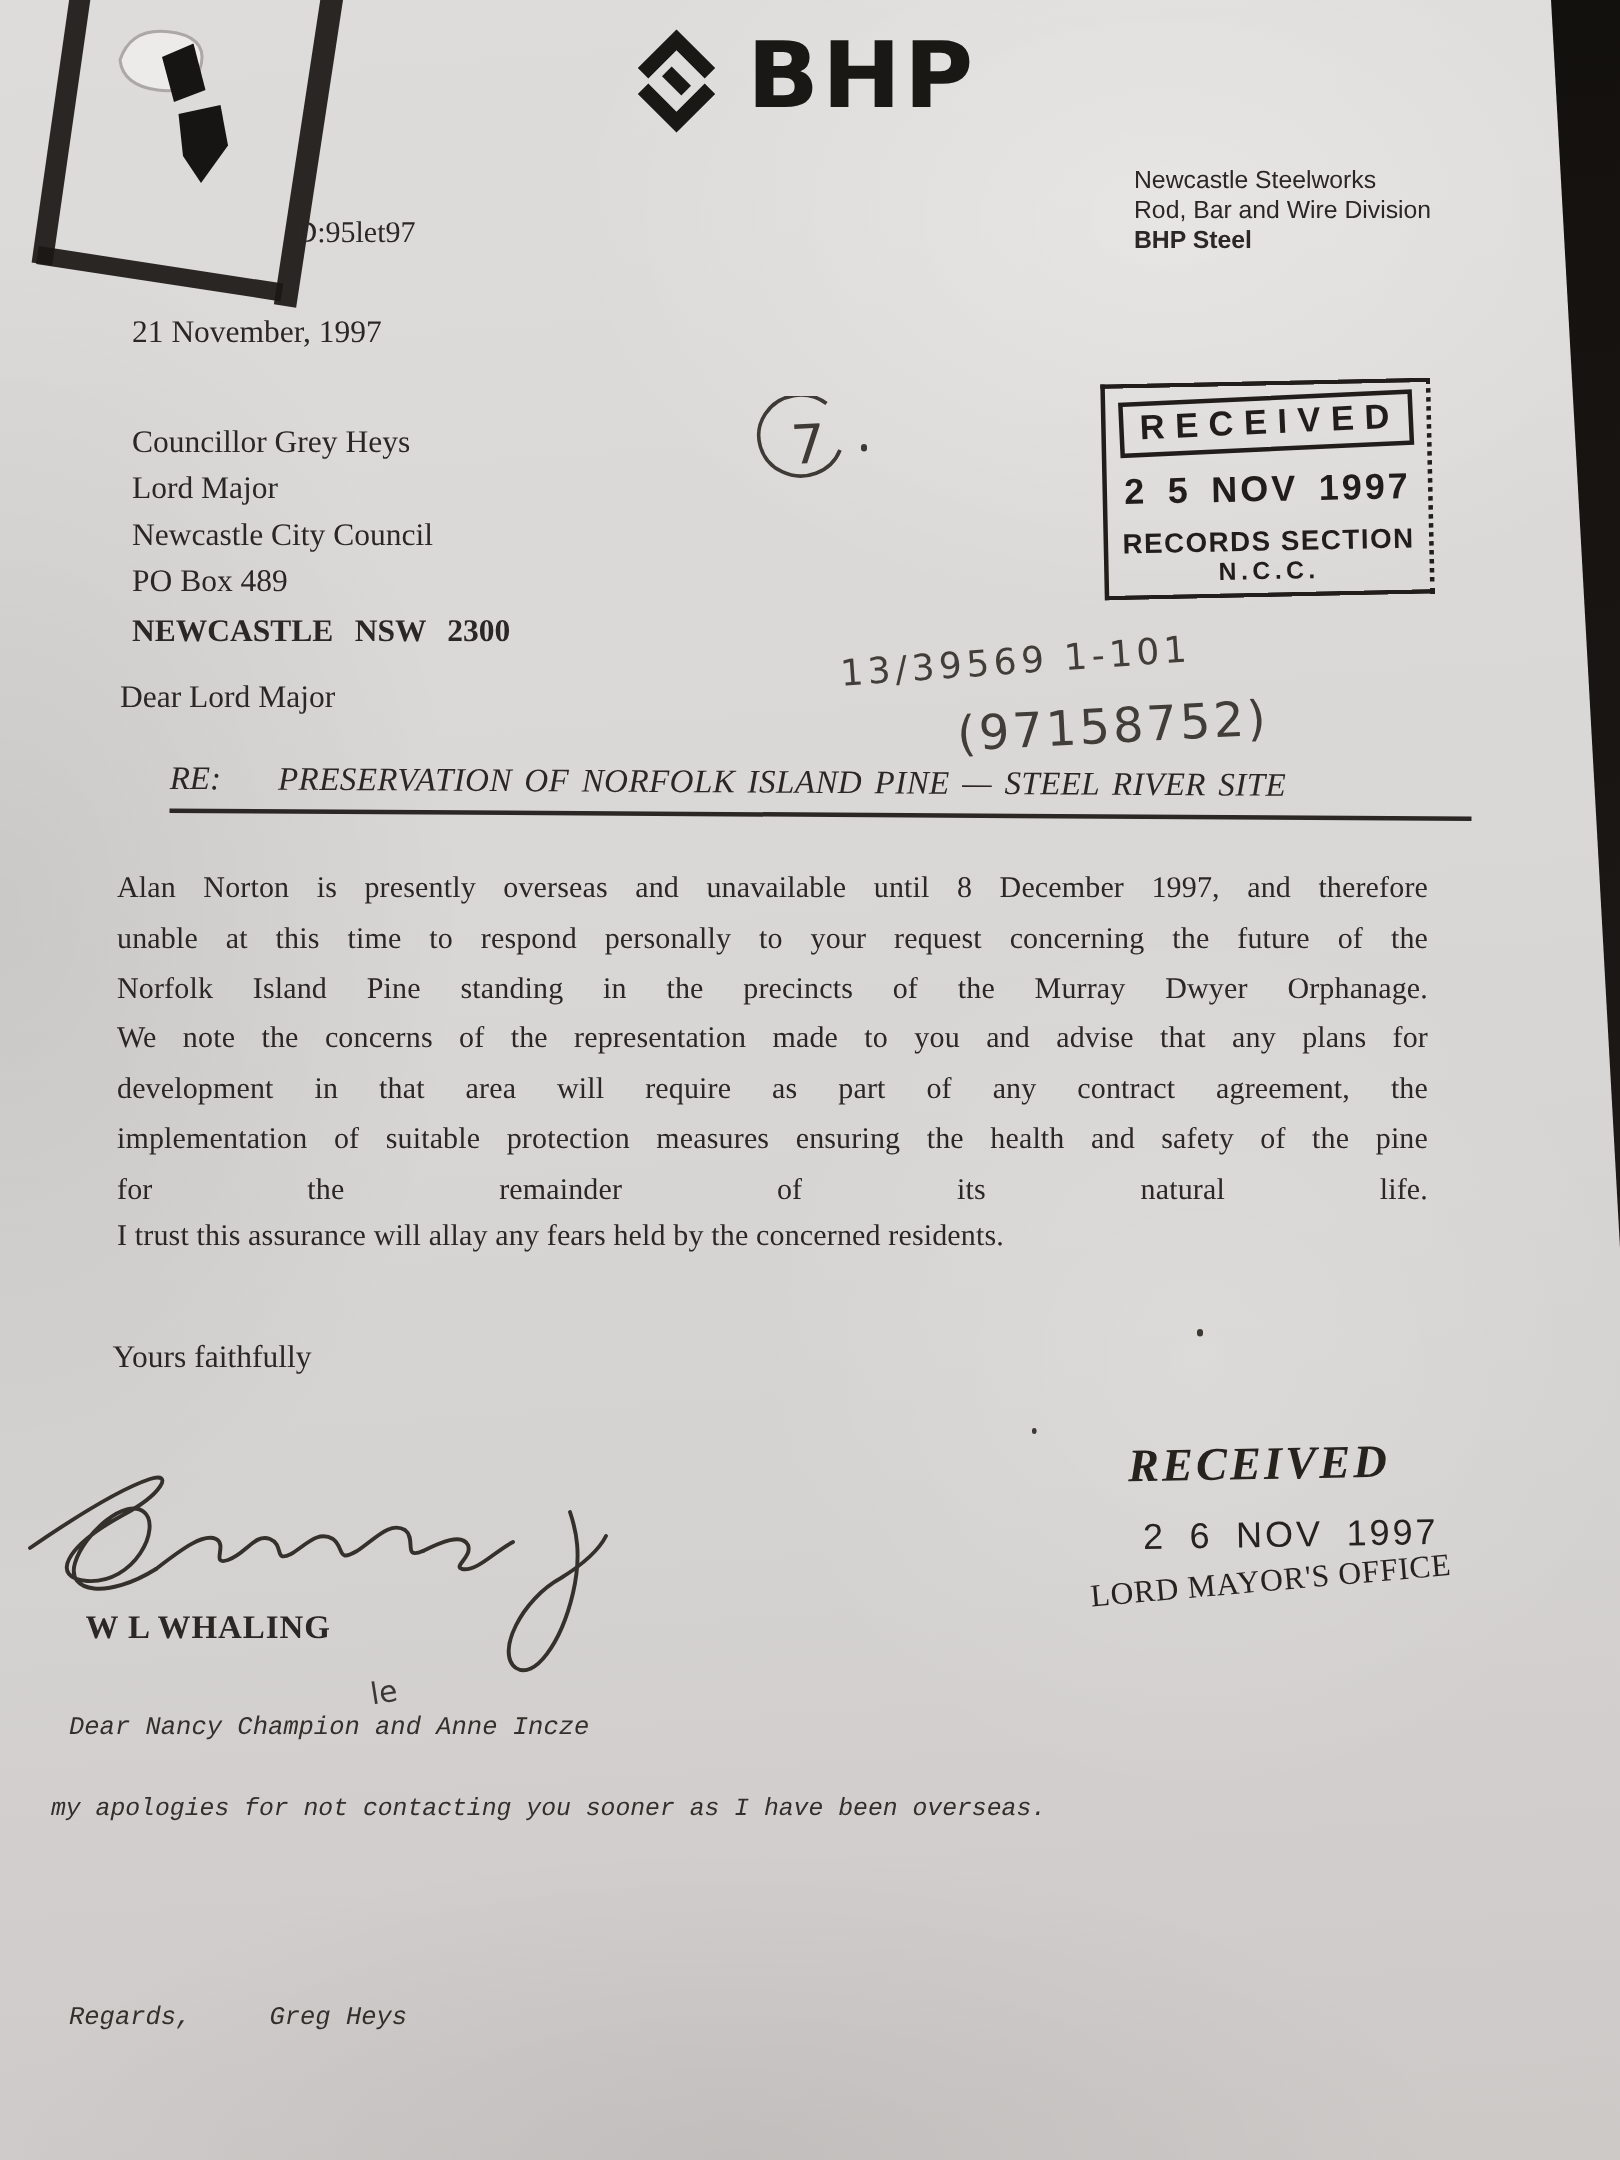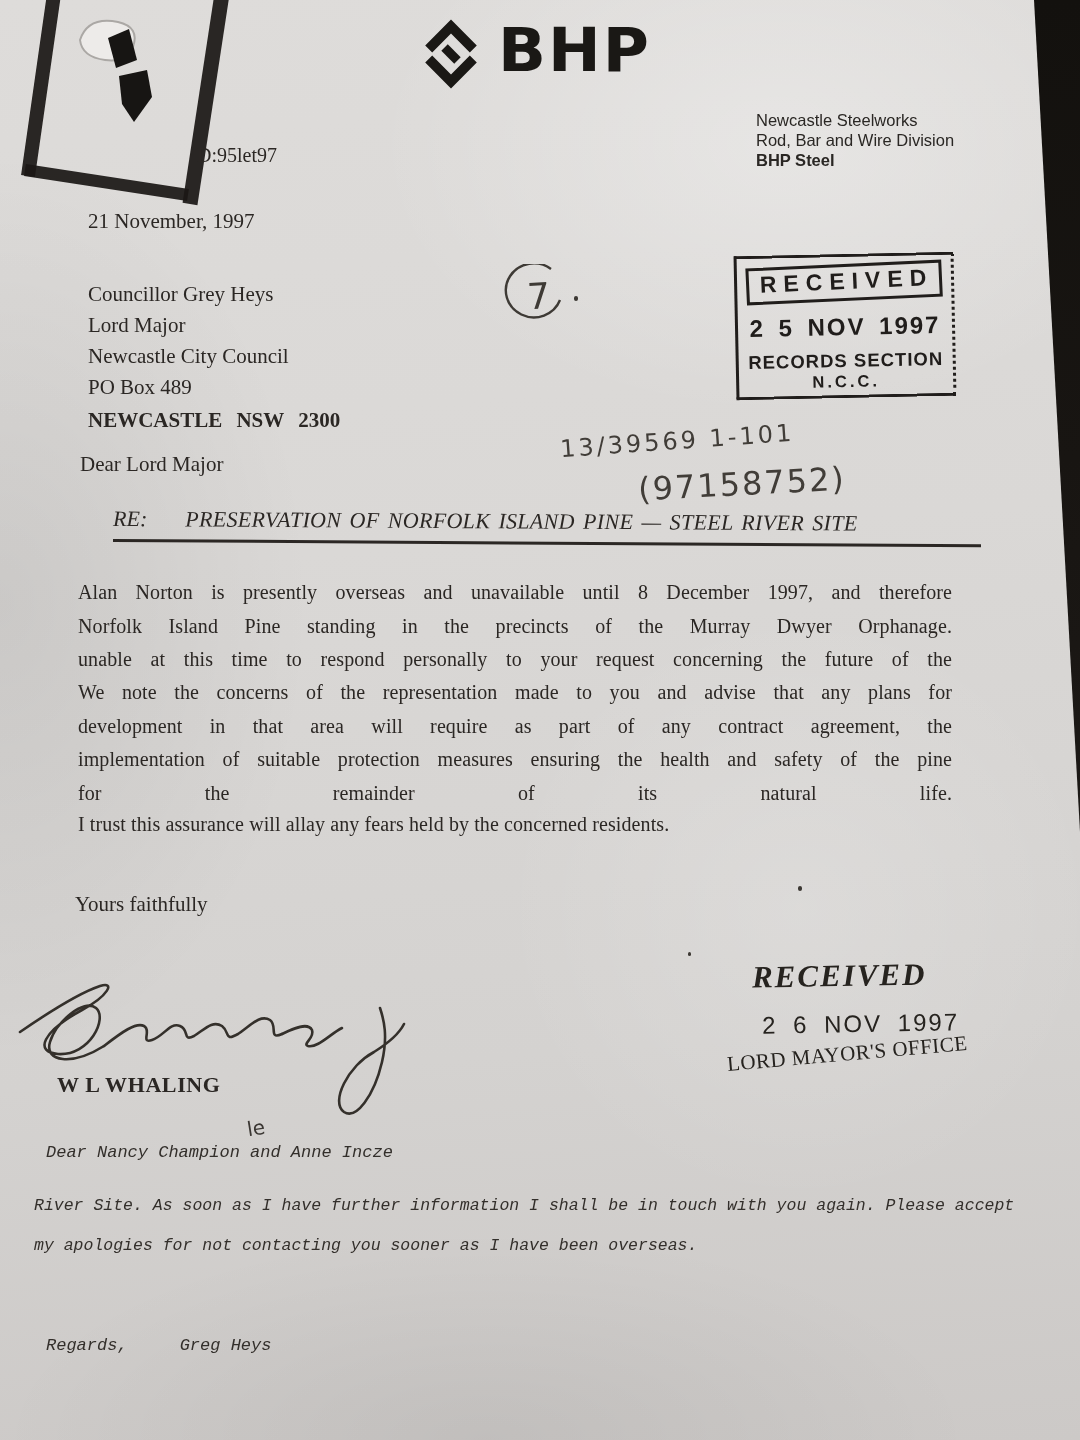--- a/index.html
+++ b/index.html
@@ -140,22 +140,22 @@
 
   <div class="abs salutation">Dear Lord Major</div>
 
   <div class="abs subject">
     <span class="lbl">RE:</span>
     <span class="ttl">PRESERVATION OF NORFOLK ISLAND PINE — STEEL RIVER SITE</span>
   </div>
 
   <div class="abs para p1">
     <div class="jl">Alan Norton is presently overseas and unavailable until 8 December 1997, and therefore</div>
+    <div class="jl">unable at this time to respond personally to your request concerning the future of the</div>
     <div class="jl jl-end">Norfolk Island Pine standing in the precincts of the Murray Dwyer Orphanage.</div>
-    <div class="jl">unable at this time to respond personally to your request concerning the future of the</div>
   </div>
 
   <div class="abs para p2">
     <div class="jl">We note the concerns of the representation made to you and advise that any plans for</div>
     <div class="jl">development in that area will require as part of any contract agreement, the</div>
     <div class="jl">implementation of suitable protection measures ensuring the health and safety of the pine</div>
     <div class="jl jl-end">for the remainder of its natural life.</div>
   </div>
 
   <div class="abs para p3">I trust this assurance will allay any fears held by the concerned residents.</div>
@@ -177,21 +177,20 @@
   <div class="abs stamp2-d">2 6 NOV 1997</div>
   <div class="abs stamp2-o">LORD MAYOR'S OFFICE</div>
 
   <div class="abs speck" style="left:798px;top:886px;"></div>
   <div class="abs speck" style="left:688px;top:952px;width:3px;height:4px;"></div>
 
   <div class="abs mono memo memo-sal">Dear Nancy Champion and Anne Incze</div>
   <div class="abs hand memo-fix">le</div>
 
   <div class="abs mono memo memo-body">
-    <div>River Site.    As soon as I have further information I shall be in touch with you again.    Please accept</div>
     <div>my apologies for not contacting you sooner as I have been overseas.</div>
   </div>
 
   <div class="abs mono memo memo-reg">
     <span>Regards,</span><span class="nm">Greg Heys</span>
   </div>
 
 </div>
 
 </body></html>

